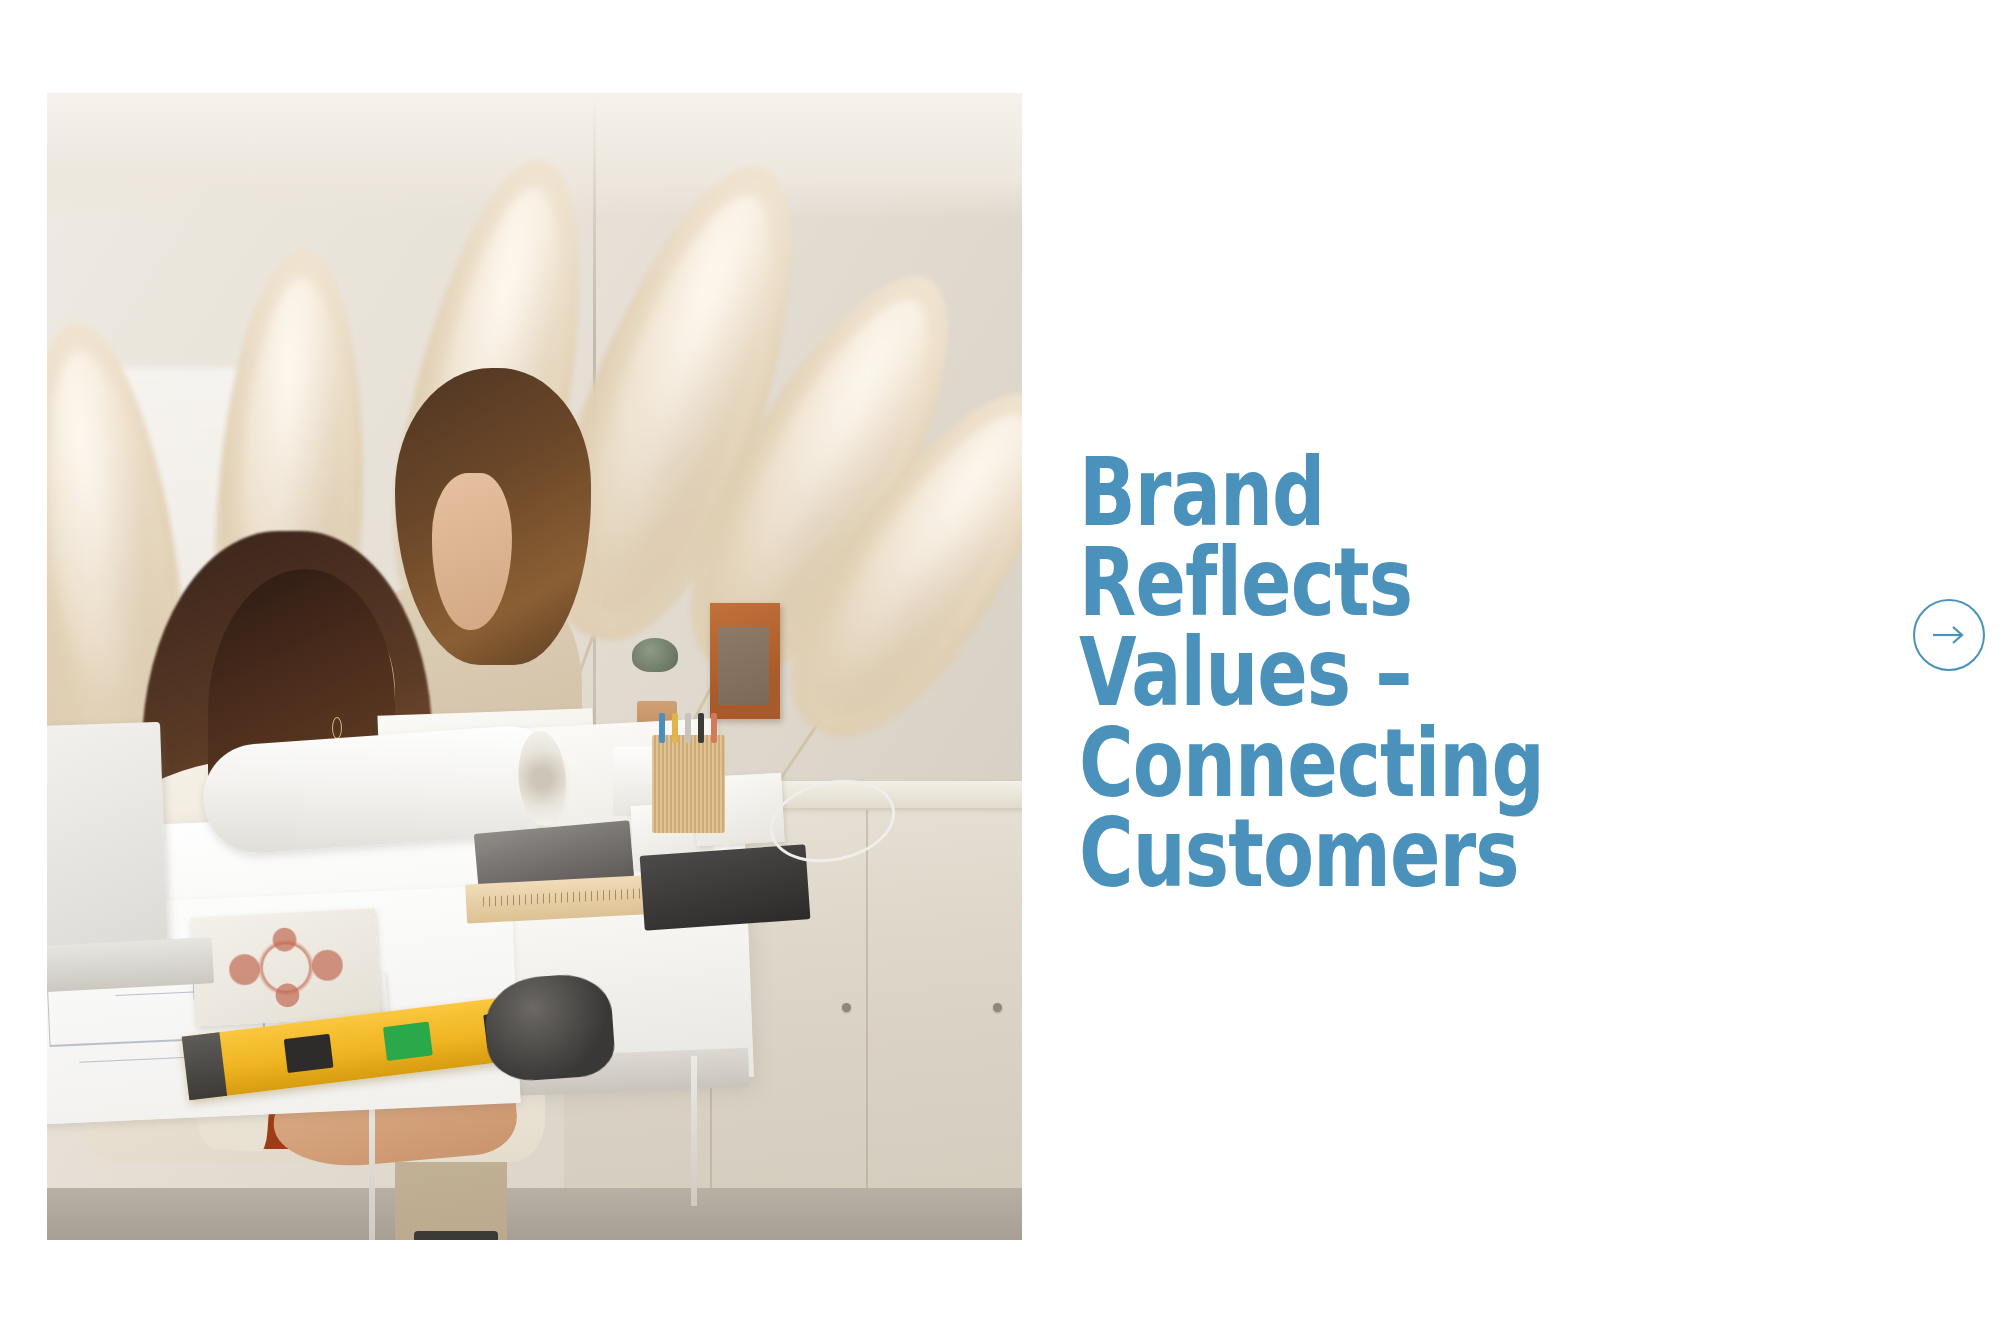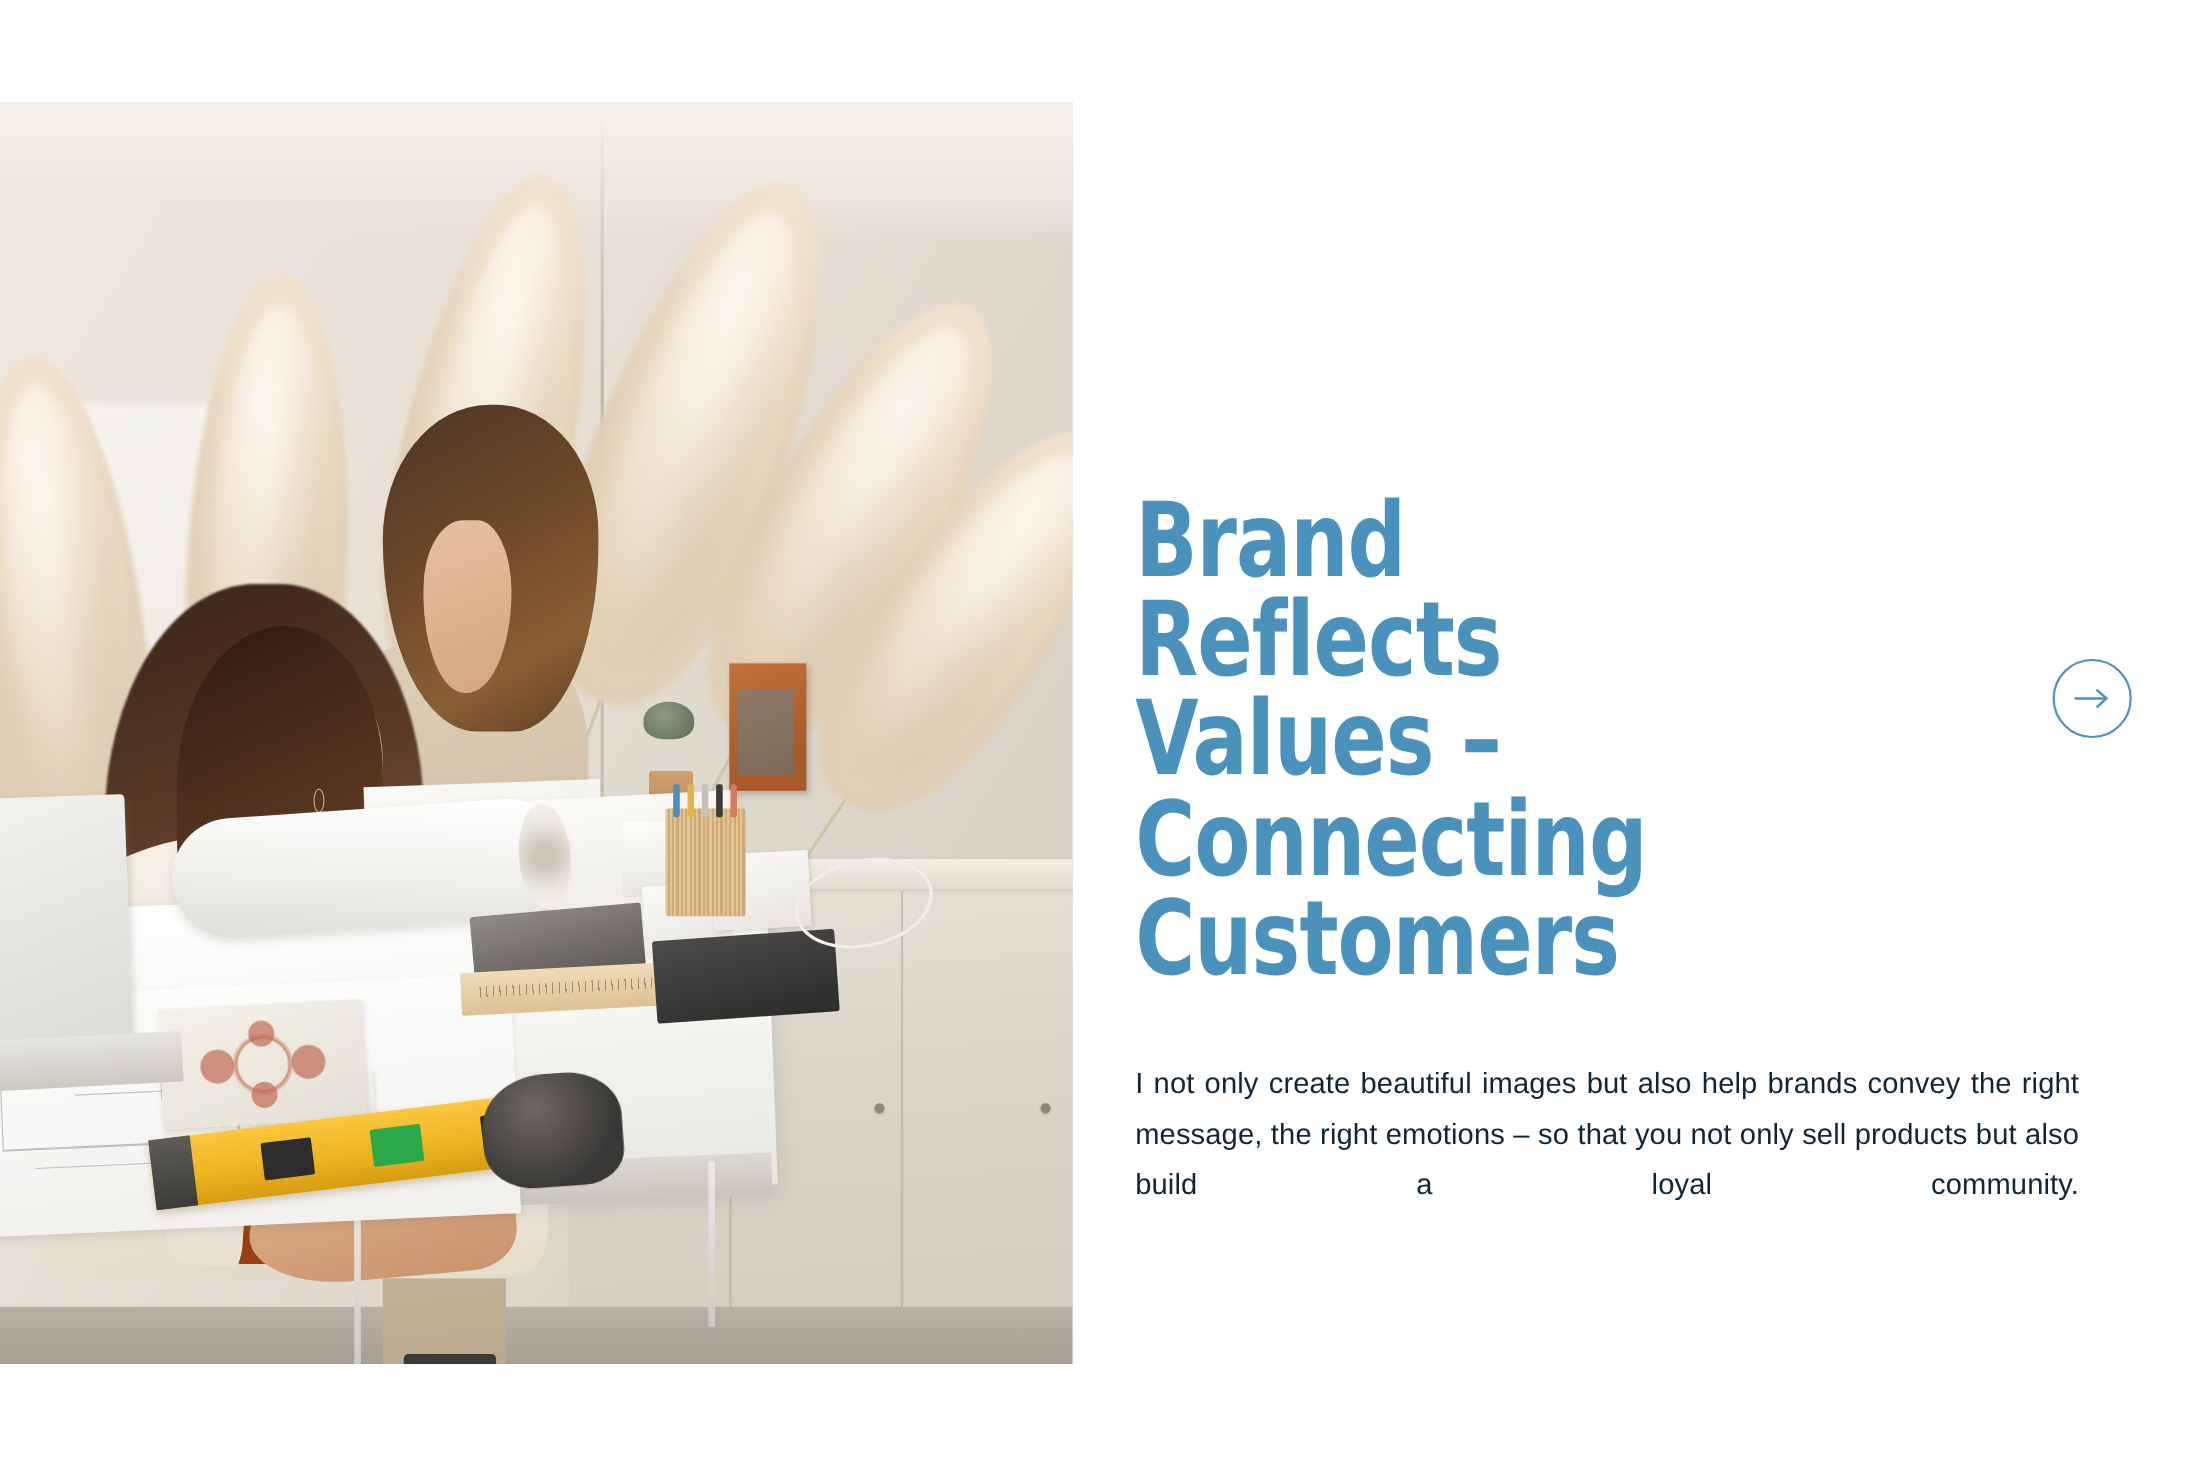--- a/index.html
+++ b/index.html
@@ -5,21 +5,21 @@
   * { margin:0; padding:0; box-sizing:border-box; }
   html,body { width:2000px; height:1333px; }
   body {
     background:#ffffff;
     font-family:"Liberation Sans", sans-serif;
     overflow:hidden;
     position:relative;
   }
 
   
-  .slide { position:absolute; inset:0; background:#fff; }
+  .slide { position:absolute; inset:0; background:#fff;margin-left:47px; }
 
   
   .photo-frame{
     position:absolute;
     left:0; top:93px;
     width:975px; height:1147px;
     overflow:hidden;
     background:#d9d4cb;
   }
   .photo-inner{ position:absolute; inset:0; }
@@ -592,21 +592,20 @@
       <div class="clamp"></div>
 
       <div class="laptop"></div>
       <div class="laptop-base"></div>
 
     </div>
   </div>
 
   <h1 class="heading">Brand Reflects Values – Connecting Customers</h1>
 
-  <p class="body-copy">I not only create beautiful images but also help brands convey the right message, the right emotions – so that you not only sell products but also build a loyal community.</p>
 
   <button class="arrow-btn" aria-label="Next">
     <span>
       <svg width="34" height="20" viewBox="0 0 34 20" aria-hidden="true">
         <line x1="1" y1="10" x2="30" y2="10" stroke="#4a91bc" stroke-width="2.2"></line>
         <polyline points="21,2 30,10 21,18" fill="none" stroke="#4a91bc" stroke-width="2.2" stroke-linejoin="miter" stroke-linecap="butt"></polyline>
       </svg>
     </span>
   </button>
 

